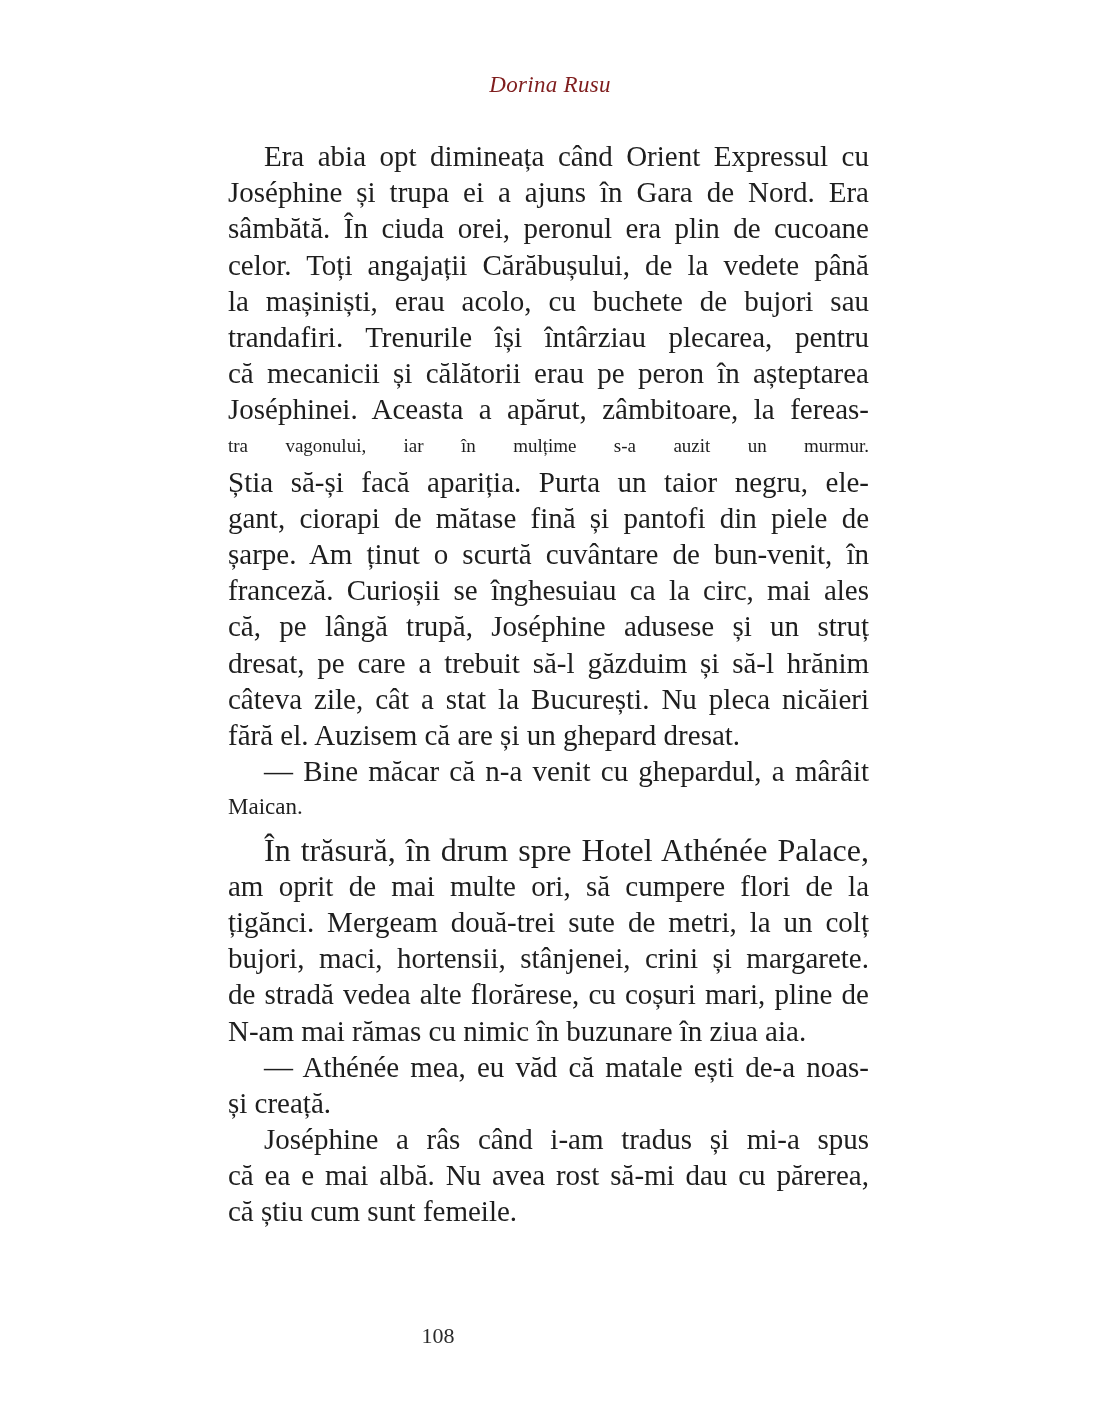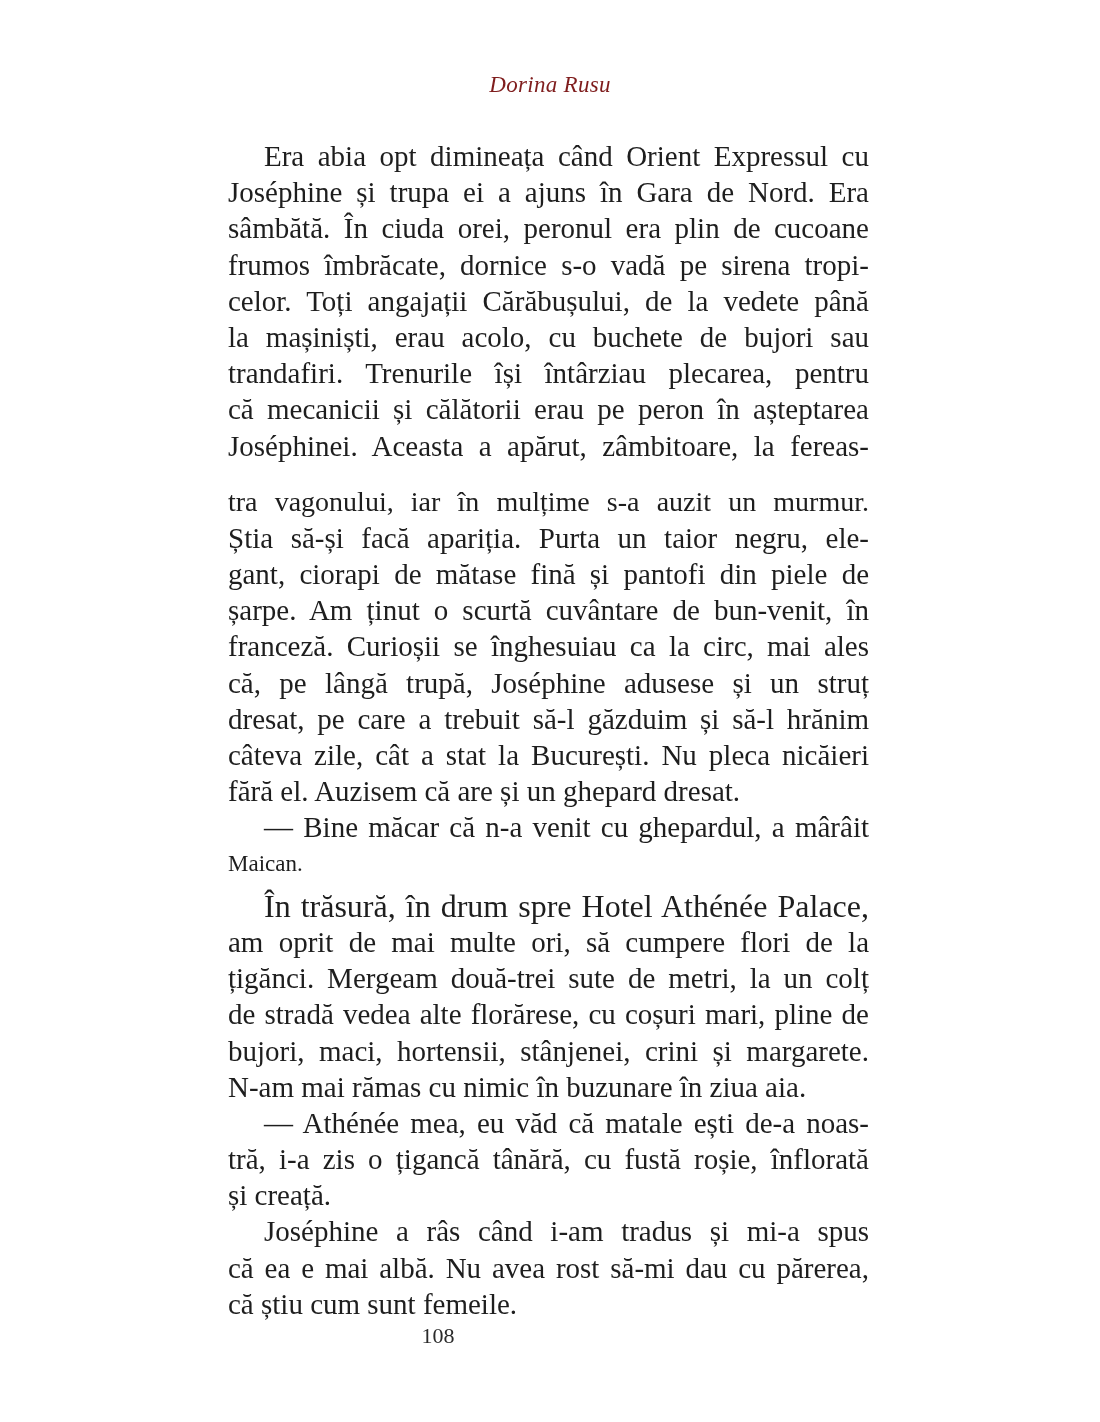--- a/index.html
+++ b/index.html
@@ -64,54 +64,52 @@
 <body>
 
 <div class="running-header">Dorina Rusu</div>
 
 <div class="body-text">
 
   <div>
     <span class="line indent" style="white-space: nowrap; font-size: 29px;">Era abia opt dimineața când Orient Expressul cu</span>
     <span class="line" style="white-space: nowrap; font-size: 29px;">Joséphine și trupa ei a ajuns în Gara de Nord. Era</span>
     <span class="line" style="white-space: nowrap; font-size: 29px;">sâmbătă. În ciuda orei, peronul era plin de cucoane</span>
-    <span class="line" style="white-space: nowrap; font-size: 29px;">frumos îmbrăcate, dornice s-o vadă pe sirena tropi-</span>
     <span class="line" style="white-space: nowrap; font-size: 29px;">celor. Toți angajații Cărăbușului, de la vedete până</span>
     <span class="line" style="white-space: nowrap; font-size: 29px;">la mașiniști, erau acolo, cu buchete de bujori sau</span>
     <span class="line" style="white-space: nowrap; font-size: 29px;">trandafiri. Trenurile își întârziau plecarea, pentru</span>
     <span class="line" style="white-space: nowrap; font-size: 29px;">că mecanicii și călătorii erau pe peron în așteptarea</span>
     <span class="line" style="white-space: nowrap; font-size: 29px;">Joséphinei. Aceasta a apărut, zâmbitoare, la fereas-</span>
-    <span class="line" style="white-space: nowrap; font-size: 28px; margin-top: 20px;">tra vagonului, iar în mulțime s-a auzit un murmur.</span>
+    <span class="line" style="white-space: nowrap; font-size: 19px;">tra vagonului, iar în mulțime s-a auzit un murmur.</span>
     <span class="line" style="white-space: nowrap; font-size: 29px;">Știa să-și facă apariția. Purta un taior negru, ele-</span>
     <span class="line" style="white-space: nowrap; font-size: 29px;">gant, ciorapi de mătase fină și pantofi din piele de</span>
     <span class="line" style="white-space: nowrap; font-size: 29px;">șarpe. Am ținut o scurtă cuvântare de bun-venit, în</span>
     <span class="line" style="white-space: nowrap; font-size: 29px;">franceză. Curioșii se înghesuiau ca la circ, mai ales</span>
     <span class="line" style="white-space: nowrap; font-size: 29px;">că, pe lângă trupă, Joséphine adusese și un struț</span>
     <span class="line" style="white-space: nowrap; font-size: 29px;">dresat, pe care a trebuit să-l găzduim și să-l hrănim</span>
     <span class="line" style="white-space: nowrap; font-size: 29px;">câteva zile, cât a stat la București. Nu pleca nicăieri</span>
     <span class="line last" style="white-space: nowrap; font-size: 29px;">fără el. Auzisem că are și un ghepard dresat.</span>
   </div>
 
   <div>
     <span class="line indent" style="white-space: nowrap; font-size: 29px;">— Bine măcar că n-a venit cu ghepardul, a mârâit</span>
     <span class="line last" style="white-space: nowrap; font-size: 23px;">Maican.</span>
   </div>
 
   <div>
     <span class="line indent" style="white-space: nowrap; font-size: 32px; margin-top: 6px;">În trăsură, în drum spre Hotel Athénée Palace,</span>
     <span class="line" style="white-space: nowrap; font-size: 29px;">am oprit de mai multe ori, să cumpere flori de la</span>
     <span class="line" style="white-space: nowrap; font-size: 29px;">țigănci. Mergeam două-trei sute de metri, la un colț</span>
+    <span class="line" style="white-space: nowrap; font-size: 29px;">bujori, maci, hortensii, stânjenei, crini și margarete.</span>
     <span class="line" style="white-space: nowrap; font-size: 29px;">de stradă vedea alte florărese, cu coșuri mari, pline de</span>
-    <span class="line" style="white-space: nowrap; font-size: 29px;">bujori, maci, hortensii, stânjenei, crini și margarete.</span>
     <span class="line last" style="white-space: nowrap; font-size: 29px;">N-am mai rămas cu nimic în buzunare în ziua aia.</span>
   </div>
 
   <div>
     <span class="line indent" style="white-space: nowrap; font-size: 29px;">— Athénée mea, eu văd că matale ești de-a noas-</span>
-    <span class="line" style="white-space: nowrap; font-size: 29px;">tră, i-a zis o țigancă tânără, cu fustă roșie, înflorată</span>
     <span class="line last" style="white-space: nowrap; font-size: 29px;">și creață.</span>
   </div>
 
   <div>
     <span class="line indent" style="white-space: nowrap; font-size: 29px;">Joséphine a râs când i-am tradus și mi-a spus</span>
     <span class="line" style="white-space: nowrap; font-size: 29px;">că ea e mai albă. Nu avea rost să-mi dau cu părerea,</span>
     <span class="line last" style="white-space: nowrap; font-size: 29px;">că știu cum sunt femeile.</span>
   </div>
 </div>
 

